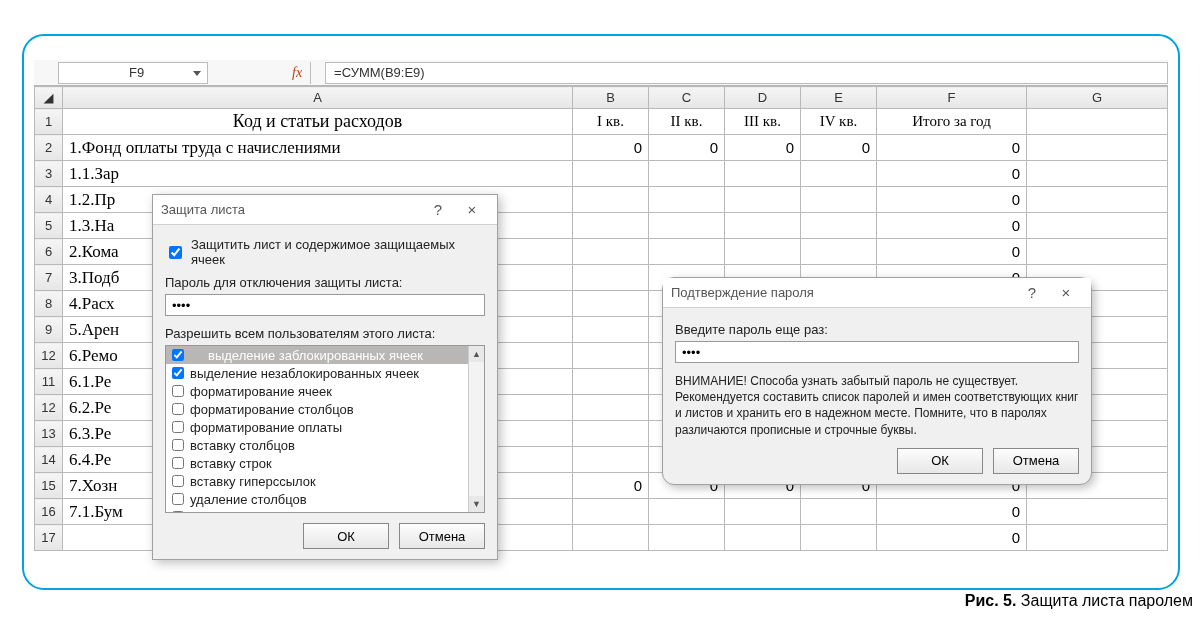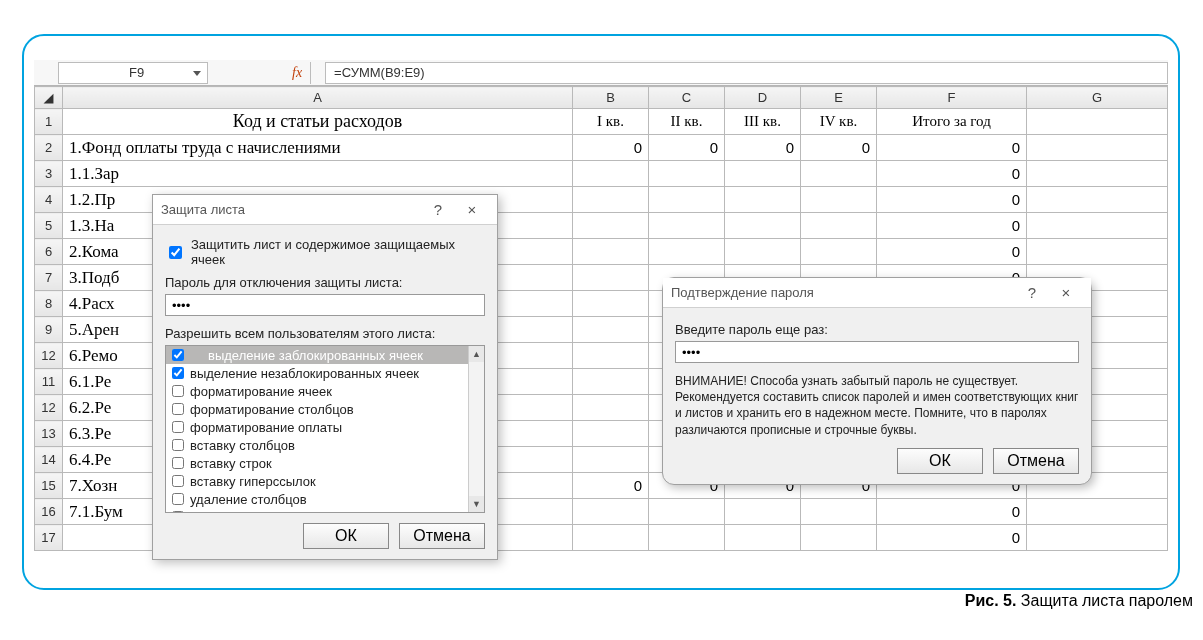--- a/index.html
+++ b/index.html
@@ -236,21 +236,21 @@
     display: flex;
     justify-content: flex-end;
     gap: 10px;
     padding: 10px 0 0 0;
   }
   .dlg-buttons button {
     min-width: 86px;
     height: 26px;
     background: linear-gradient(#fdfdfd,#e7e7e7);
     border: 1px solid #888;
-    font-size: 16px;
+    font-size: 13px;
     cursor: pointer;
   }
   .dlg2 .warn {
     font-size: 12px;
     color: #222;
     margin-top: 10px;
     line-height: 1.35;
   }
   .caption {
     position: absolute;

